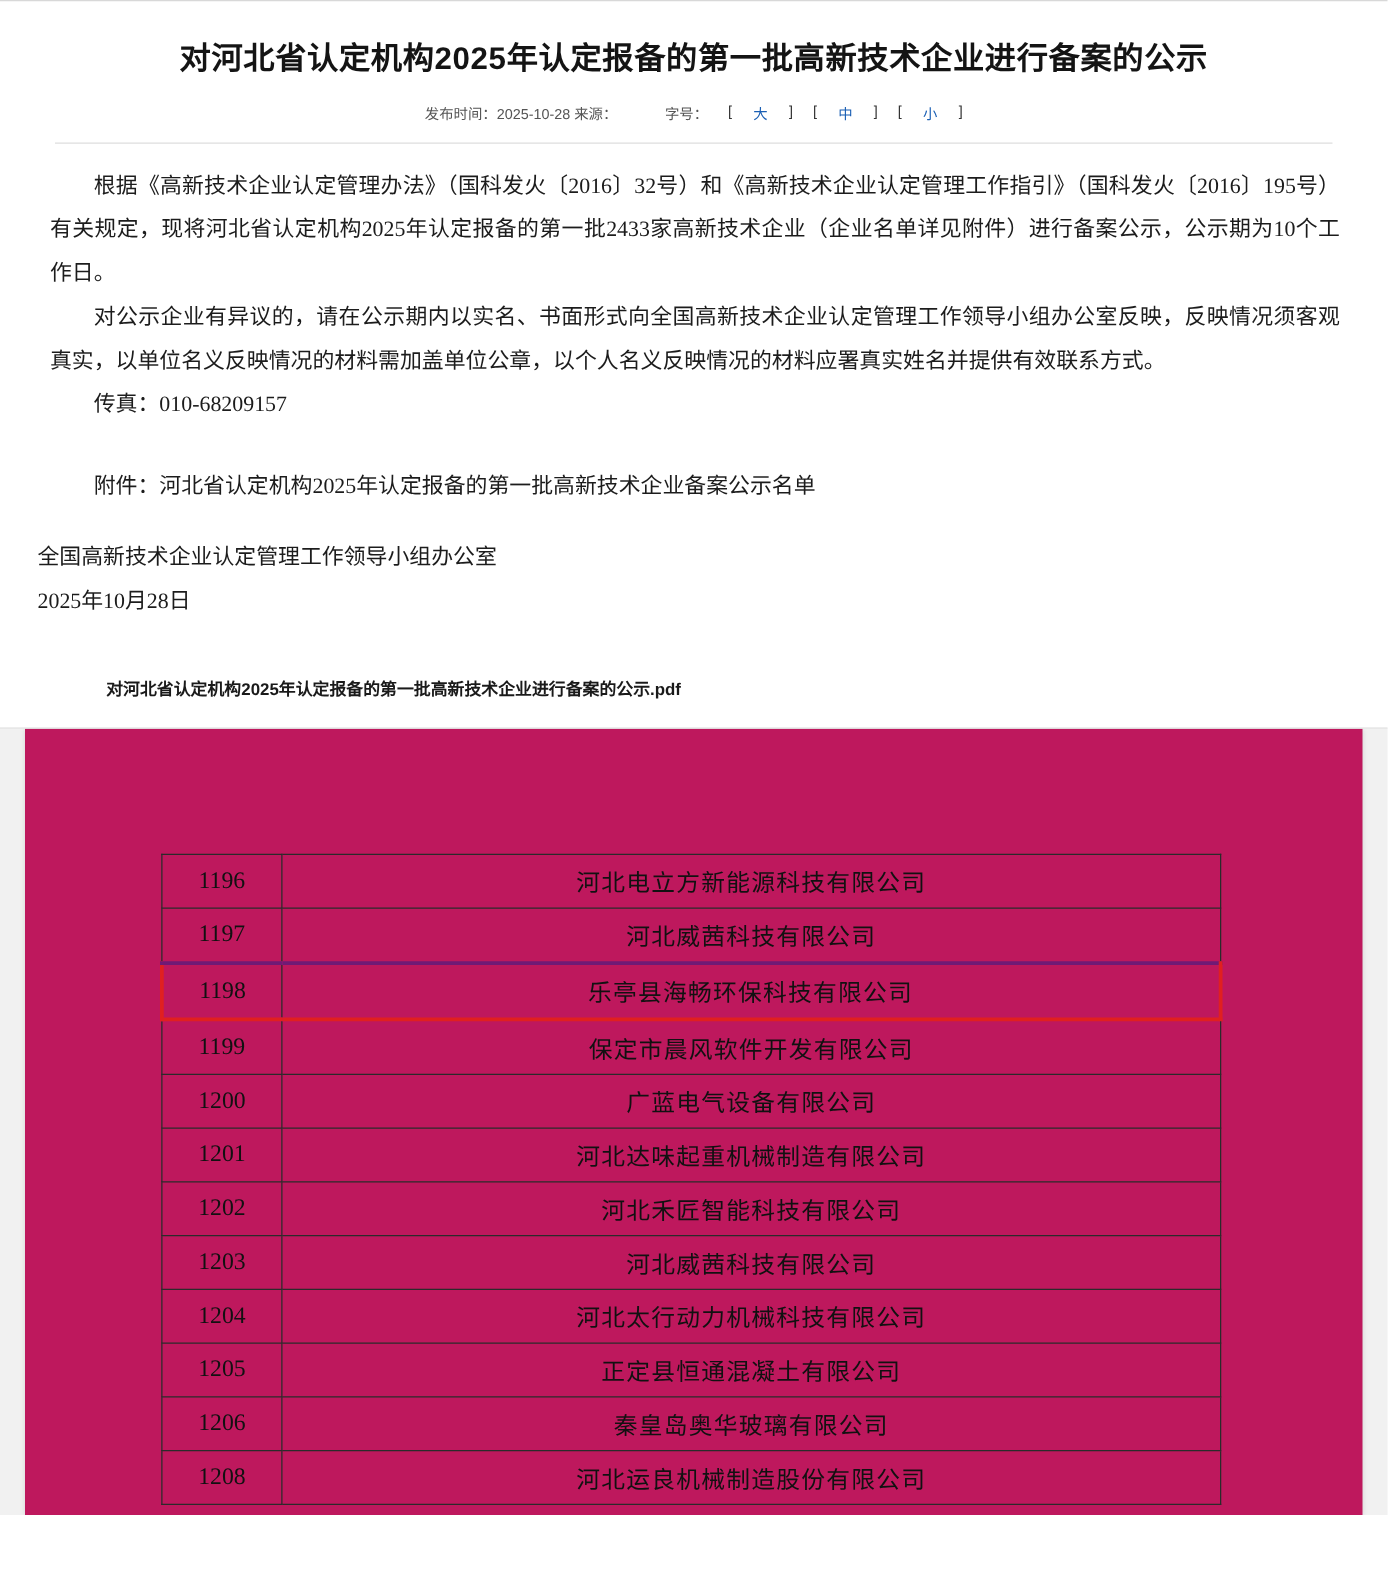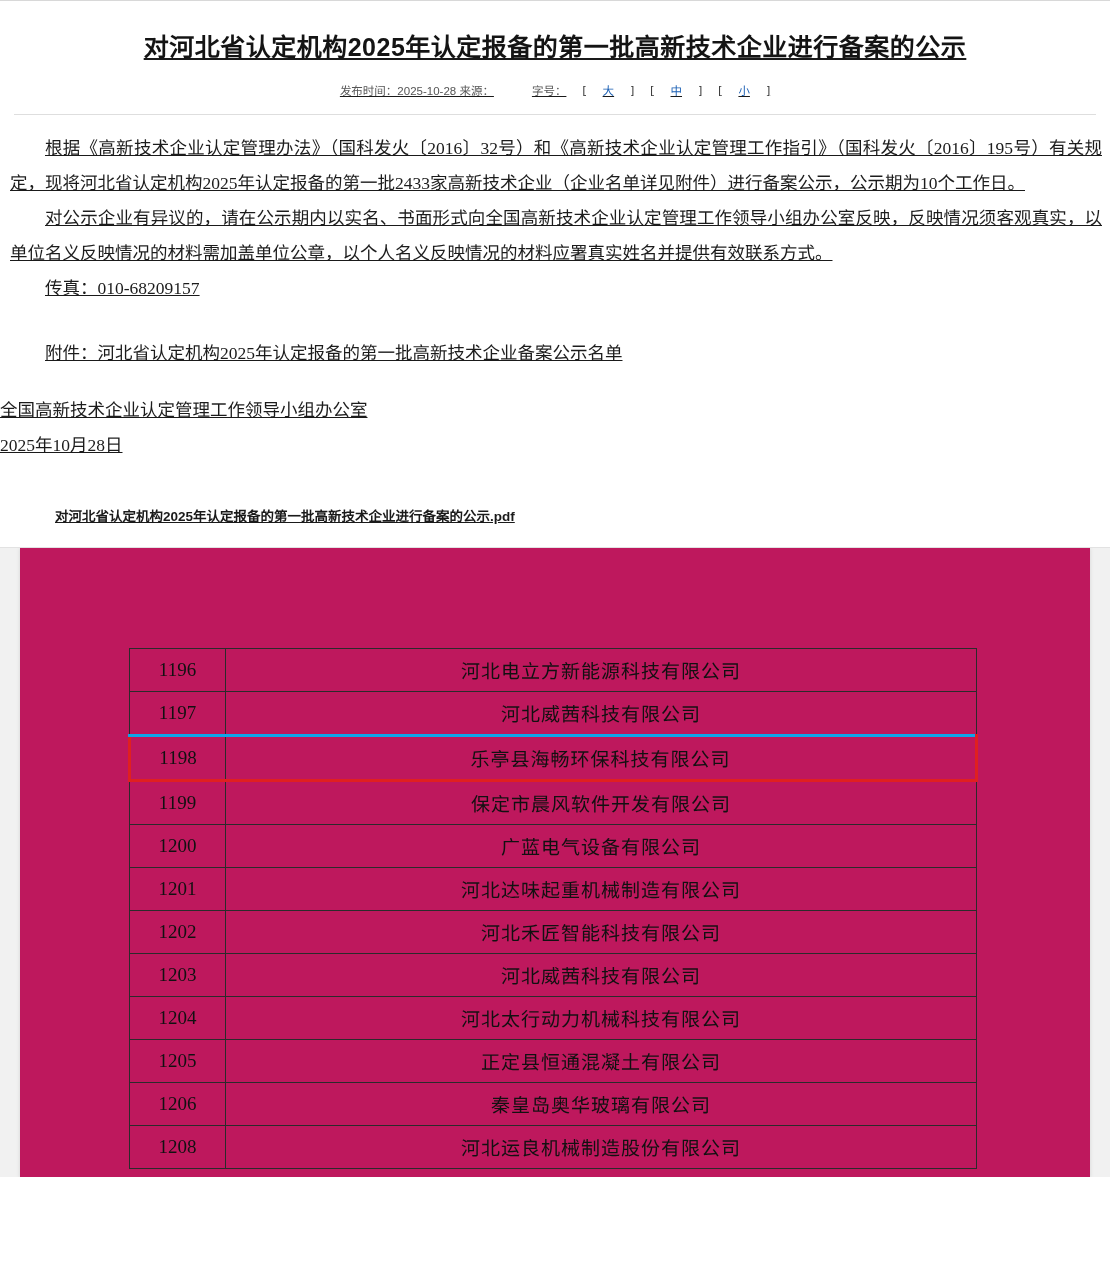--- a/index.html
+++ b/index.html
@@ -19,23 +19,22 @@
     width: 1110px;
     position: relative;
   }
   .top-rule {
     height: 1px;
     background: #d8d8d8;
     margin: 0;
     width: 1110px;
   }
   .article {
-    padding: 0 0;
+    padding: 0 30px;
     box-sizing: border-box;
-    text-decoration: underline;
   }
   .doc-title {
     text-align: center;
     font-size: 25px;
     font-weight: bold;
     letter-spacing: 0.5px;
     color: #141414;
     margin: 30px 0 0 0;
     font-family: "Liberation Sans", sans-serif;
     line-height: 1.3;
@@ -127,21 +126,21 @@
   .pdf-table td.num {
     width: 92px;
     text-align: center;
     font-family: "Liberation Serif", serif;
   }
   .pdf-table td.name {
     text-align: center;
     letter-spacing: 1px;
   }
   .pdf-table tr.highlight td {
-    border-top: 3px solid #0ea5e9;
+    border-top: 3px solid #701a75;
     border-bottom: 3px solid #e02020;
   }
   .pdf-table tr.highlight td.num { border-left: 3px solid #e02020; }
   .pdf-table tr.highlight td.name { border-right: 3px solid #e02020; }
   .side-edge-left, .side-edge-right {
     position: absolute;
     top: 0;
     width: 20px;
     height: 630px;
     background: #f1f1f1;

